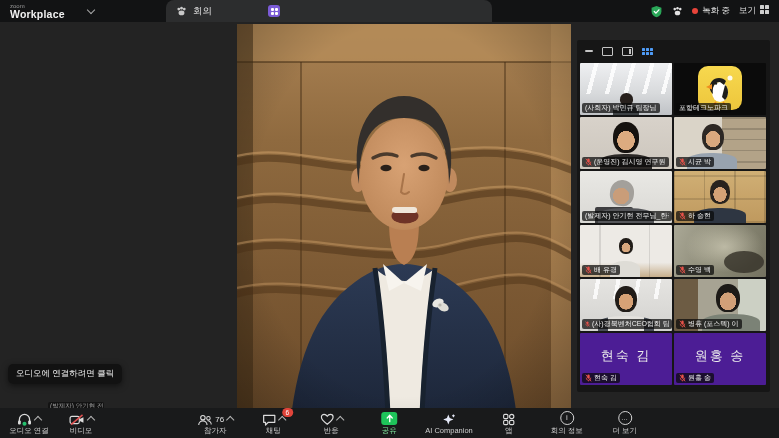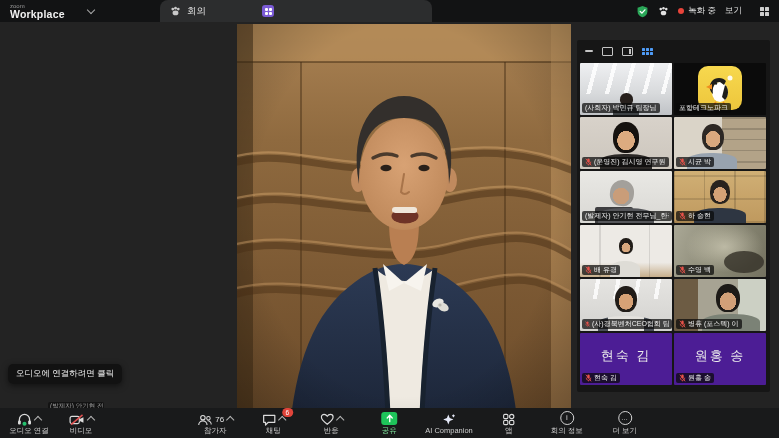--- a/index.html
+++ b/index.html
@@ -5,32 +5,32 @@
   html,body{margin:0;padding:0;background:#000;}
   .app{position:relative;width:779px;height:438px;background:#232323;overflow:hidden;
        font-family:"Liberation Sans","DejaVu Sans",sans-serif;-webkit-font-smoothing:antialiased;}
   
   .topbar{position:absolute;left:0;top:0;width:779px;height:22px;background:#121314;display:flex;align-items:center;z-index:30;}
   .brand{display:flex;align-items:center;gap:5px;padding-left:10px;width:150px;}
   .brand .stack{display:flex;flex-direction:column;line-height:1;}
   .brand .z{font-size:6px;color:#9a9a9a;}
   .brand .w{font-size:10.5px;font-weight:bold;color:#f2f2f2;letter-spacing:.2px;}
   .chev-down{width:5px;height:5px;border-left:1.4px solid #a8a8a8;border-bottom:1.4px solid #a8a8a8;transform:rotate(-45deg);margin-left:18px;margin-top:-2px;}
-  .tab{height:22px;width:272px;background:#2c2d2e;border-radius:8px 8px 0 0;display:flex;align-items:center;padding:0 10px;box-sizing:border-box;font-family:Liberation Serif, serif;}
+  .tab{margin-left:6px;height:22px;width:326px;background:#2c2d2e;border-radius:8px 8px 0 0;display:flex;align-items:center;padding:0 10px;box-sizing:border-box;font-family:Liberation Serif, serif;}
   .tab .tlabel{font-size:9.5px;color:#e4e4e4;margin-left:6px;}
   .appicon{width:12px;height:12px;border-radius:3px;background:#7b5bd6;margin-left:56px;position:relative;flex:none;}
   .appicon i{position:absolute;width:3px;height:3px;background:#fff;border-radius:1px;}
   .appicon i:nth-child(1){left:2.5px;top:2.5px}.appicon i:nth-child(2){right:2.5px;top:2.5px}
   .appicon i:nth-child(3){left:2.5px;bottom:2.5px}.appicon i:nth-child(4){right:2.5px;bottom:2.5px}
   .tab .ttitle{font-size:9px;color:#cfcfcf;margin-left:6px;white-space:nowrap;overflow:hidden;max-width:150px;}
   .tr-group{margin-left:auto;display:flex;align-items:center;gap:9px;padding-right:10px;}
   .rec{display:flex;align-items:center;gap:4px;}
   .recdot{width:6px;height:6px;border-radius:50%;background:#e8443a;}
   .rectxt{font-size:8.5px;color:#e3e3e3;}
-  .viewbtn{display:flex;align-items:center;gap:18px;}
+  .viewbtn{display:flex;align-items:flex-start;gap:4px;}
   .viewtxt{font-size:8.5px;color:#e3e3e3;}
   .gridico{display:grid;grid-template-columns:4px 4px;grid-template-rows:4px 4px;gap:1px;}
   .gridico b{background:#cfcfcf;border-radius:.5px;}
   
   .mainvideo{position:absolute;left:237px;top:24px;width:334px;height:414px;background:#000;overflow:hidden;}
   
   .tooltip{position:absolute;left:8px;top:364px;background:rgba(18,18,18,.96);border-radius:5px;
            padding:4px 8px;font-size:8.5px;color:#f0f0f0;z-index:40;white-space:nowrap;box-shadow:0 2px 6px rgba(0,0,0,.5);}
   .chip{position:absolute;left:48px;top:402px;width:52px;height:9px;background:rgba(8,8,8,.6);border-radius:2px;
         overflow:hidden;z-index:35;display:flex;align-items:center;padding:0 2px;}

